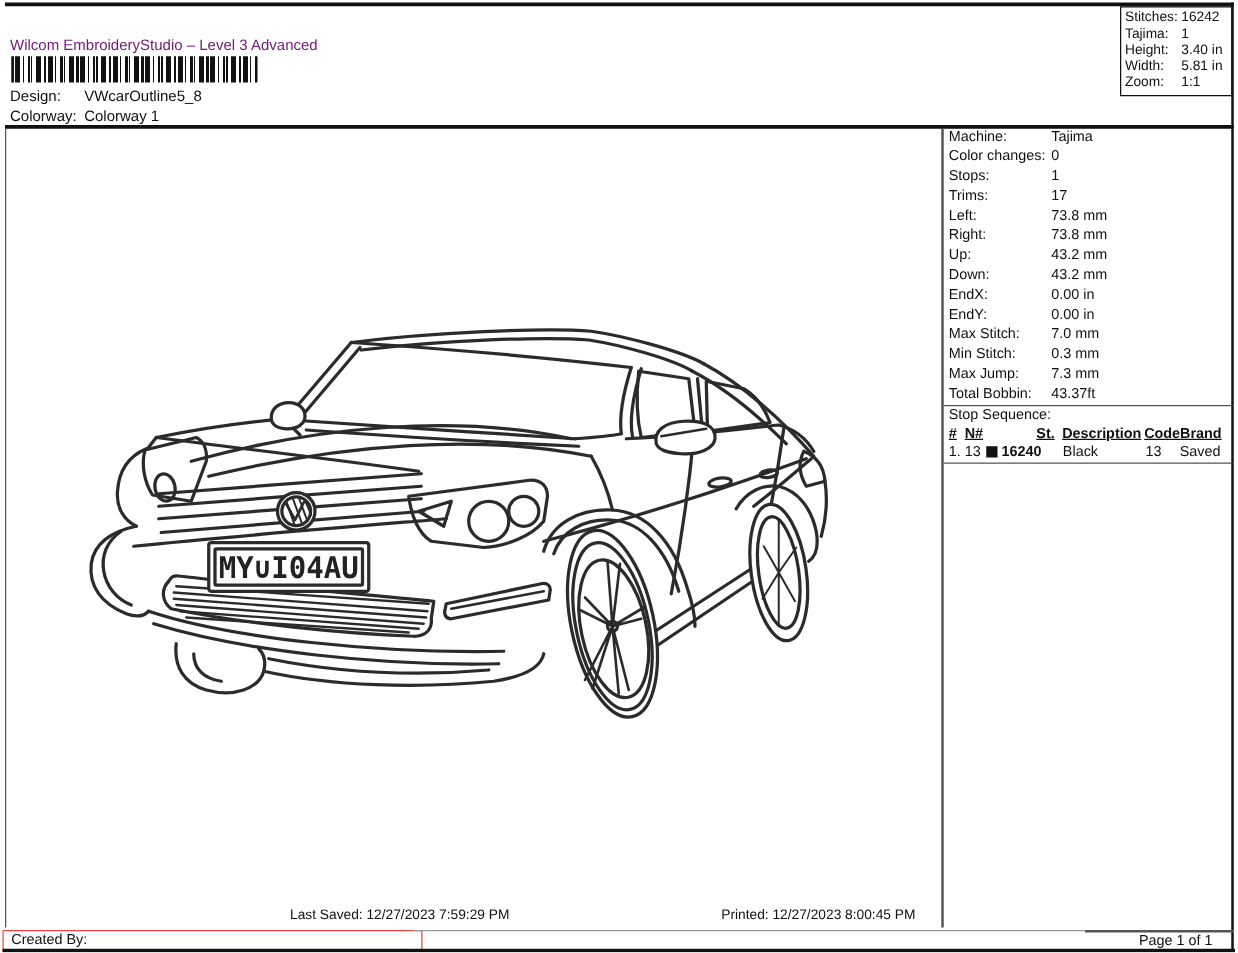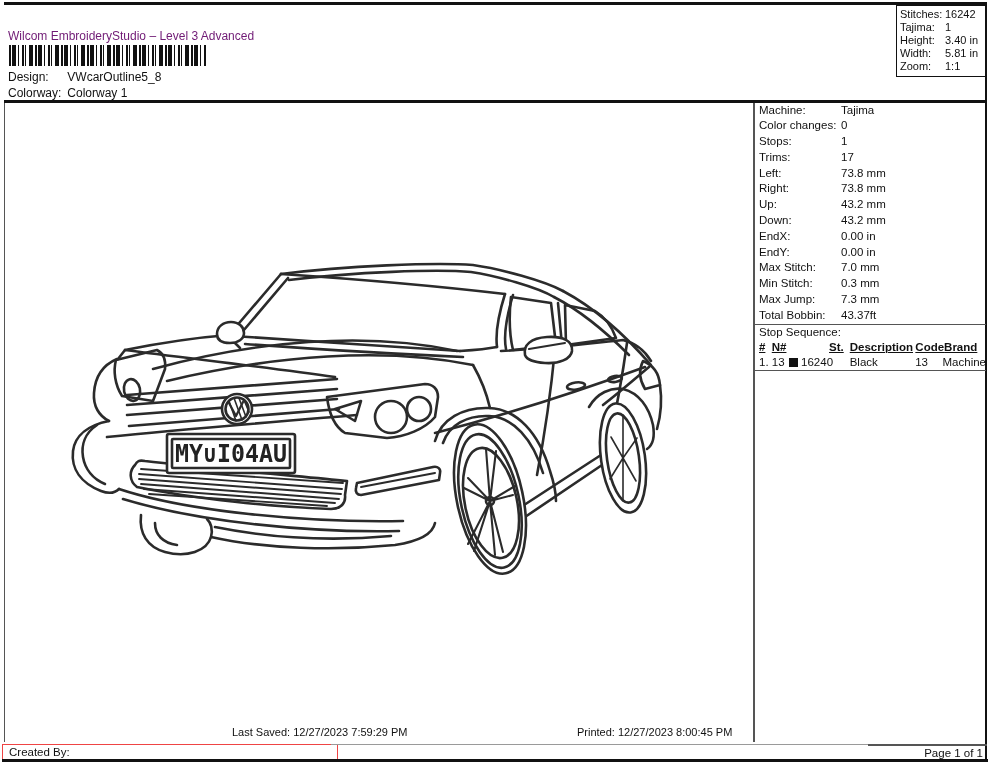--- a/index.html
+++ b/index.html
@@ -37,21 +37,21 @@
   .c-desc{width:72px;}.c-code{width:30px;}.c-brand{width:46px;}
   .ss-row{height:15px;line-height:15px;display:flex;padding-left:4px;}
   .swatch{display:inline-block;width:9px;height:9px;background:#111;margin-right:3px;
           position:relative;top:1px;}
   
   .createdbox{left:2px;top:744px;width:328px;height:15px;border:1px solid #ef4444;
               font-size:11.5px;line-height:14px;padding-left:6px;}
   .foot-hair{left:331px;right:121px;top:744px;height:1px;background:#9a9a9a;}
   .foot-text{top:726px;font-size:11px;line-height:13px;}
   .pagebox{left:868px;right:3px;top:744px;height:15px;border-top:2px solid #555;
-           font-size:11.5px;line-height:15px;text-align:right;padding-right:4px;}
+           font-size:11.5px;line-height:15px;text-align:right;padding-right:17px;}
   .bottomline{left:2px;right:2px;top:759px;height:3px;background:#111;}
   svg text{font-family:"DejaVu Sans Mono","Liberation Mono",monospace;}
 </style>
 </head>
 <body>
 
 <div class="page">
 
   <div class="abs topline"></div>
   <div class="abs subtitle">Wilcom EmbroideryStudio – Level 3 Advanced</div>
@@ -209,24 +209,24 @@
       <span class="c-num">#</span>
       <span class="c-n">N#</span>
       <span class="c-st">St.</span>
       <span class="c-desc">Description</span>
       <span class="c-code">Code</span>
       <span class="c-brand">Brand</span>
     </div>
     <div class="ss-row">
       <span class="c-num">1.</span>
       <span class="c-n">13</span>
-      <span class="c-st" style="text-align:left;"><span class="swatch"></span><span>16240</span></span>
+      <span class="c-st" style="text-align:left;font-weight:bold;"><span class="swatch"></span><span>16240</span></span>
       <span class="c-desc">Black</span>
       <span class="c-code">13</span>
-      <span class="c-brand">Machine</span>
+      <span class="c-brand">Saved</span>
     </div>
   </div>
 
   <div class="abs createdbox">Created By:</div>
   <div class="abs foot-hair"></div>
   <div class="abs foot-text" style="left:232px;">Last Saved: 12/27/2023 7:59:29 PM</div>
   <div class="abs foot-text" style="left:577px;">Printed: 12/27/2023 8:00:45 PM</div>
   <div class="abs pagebox">Page 1 of 1</div>
   <div class="abs bottomline"></div>
 

